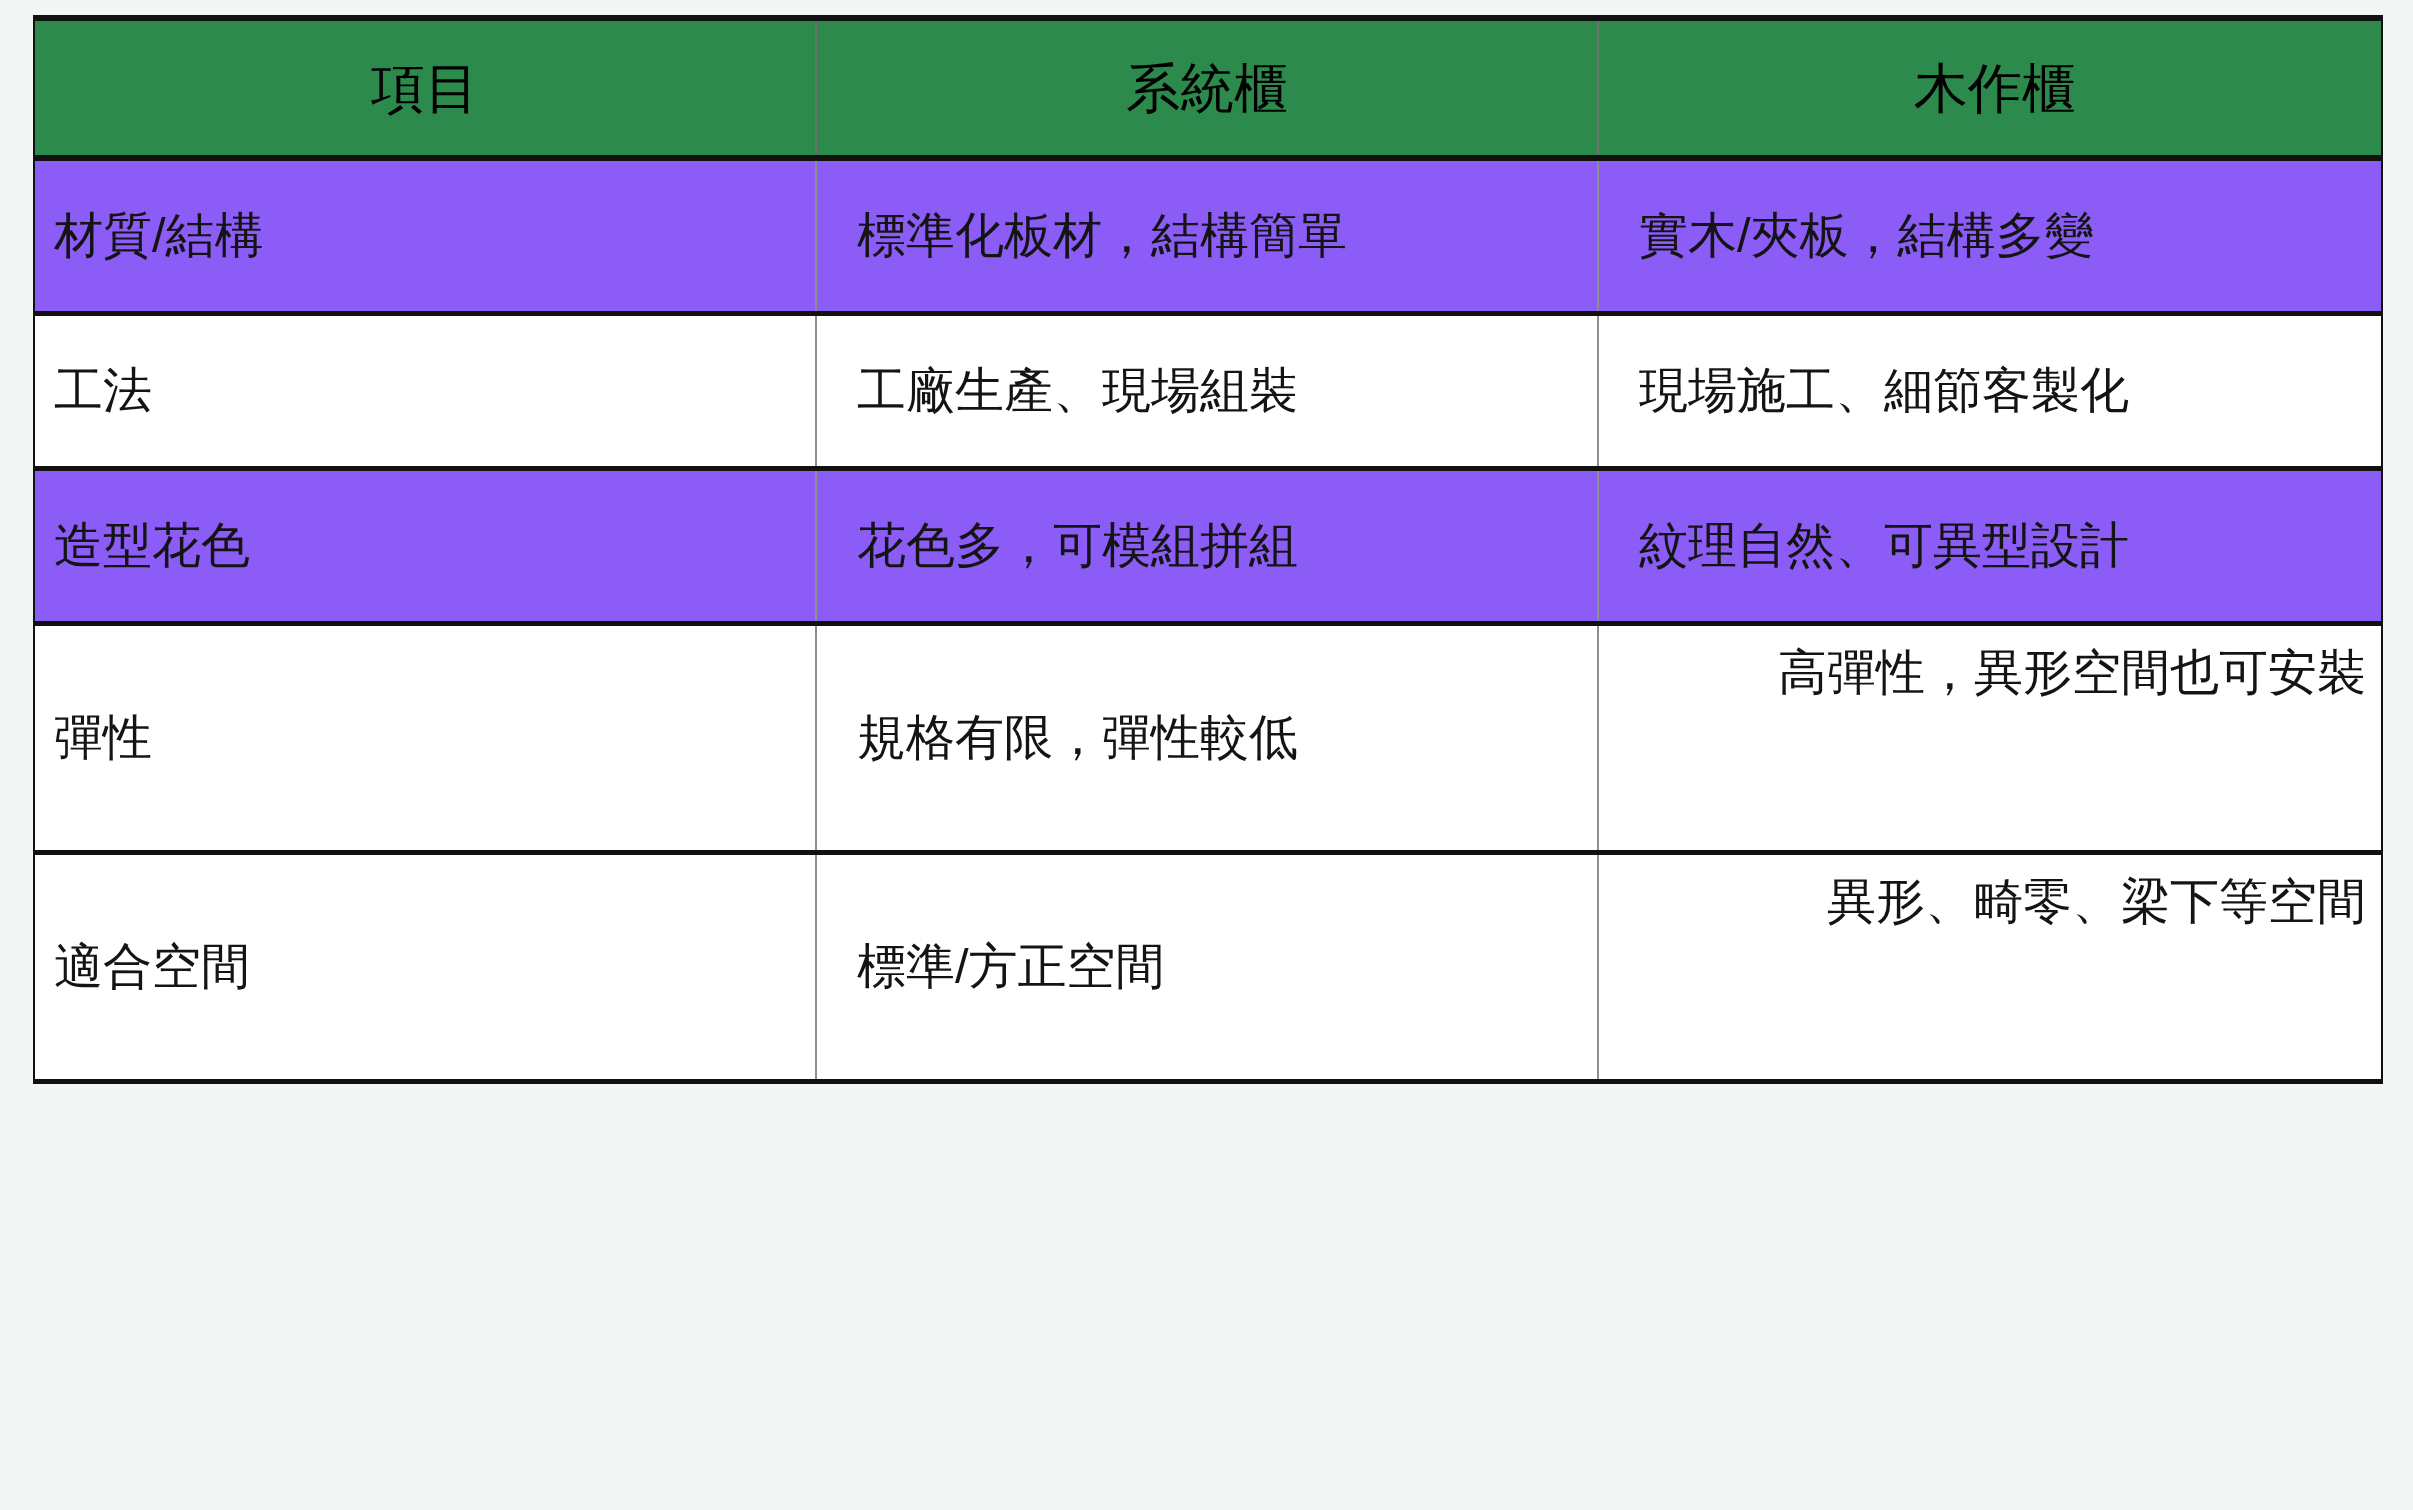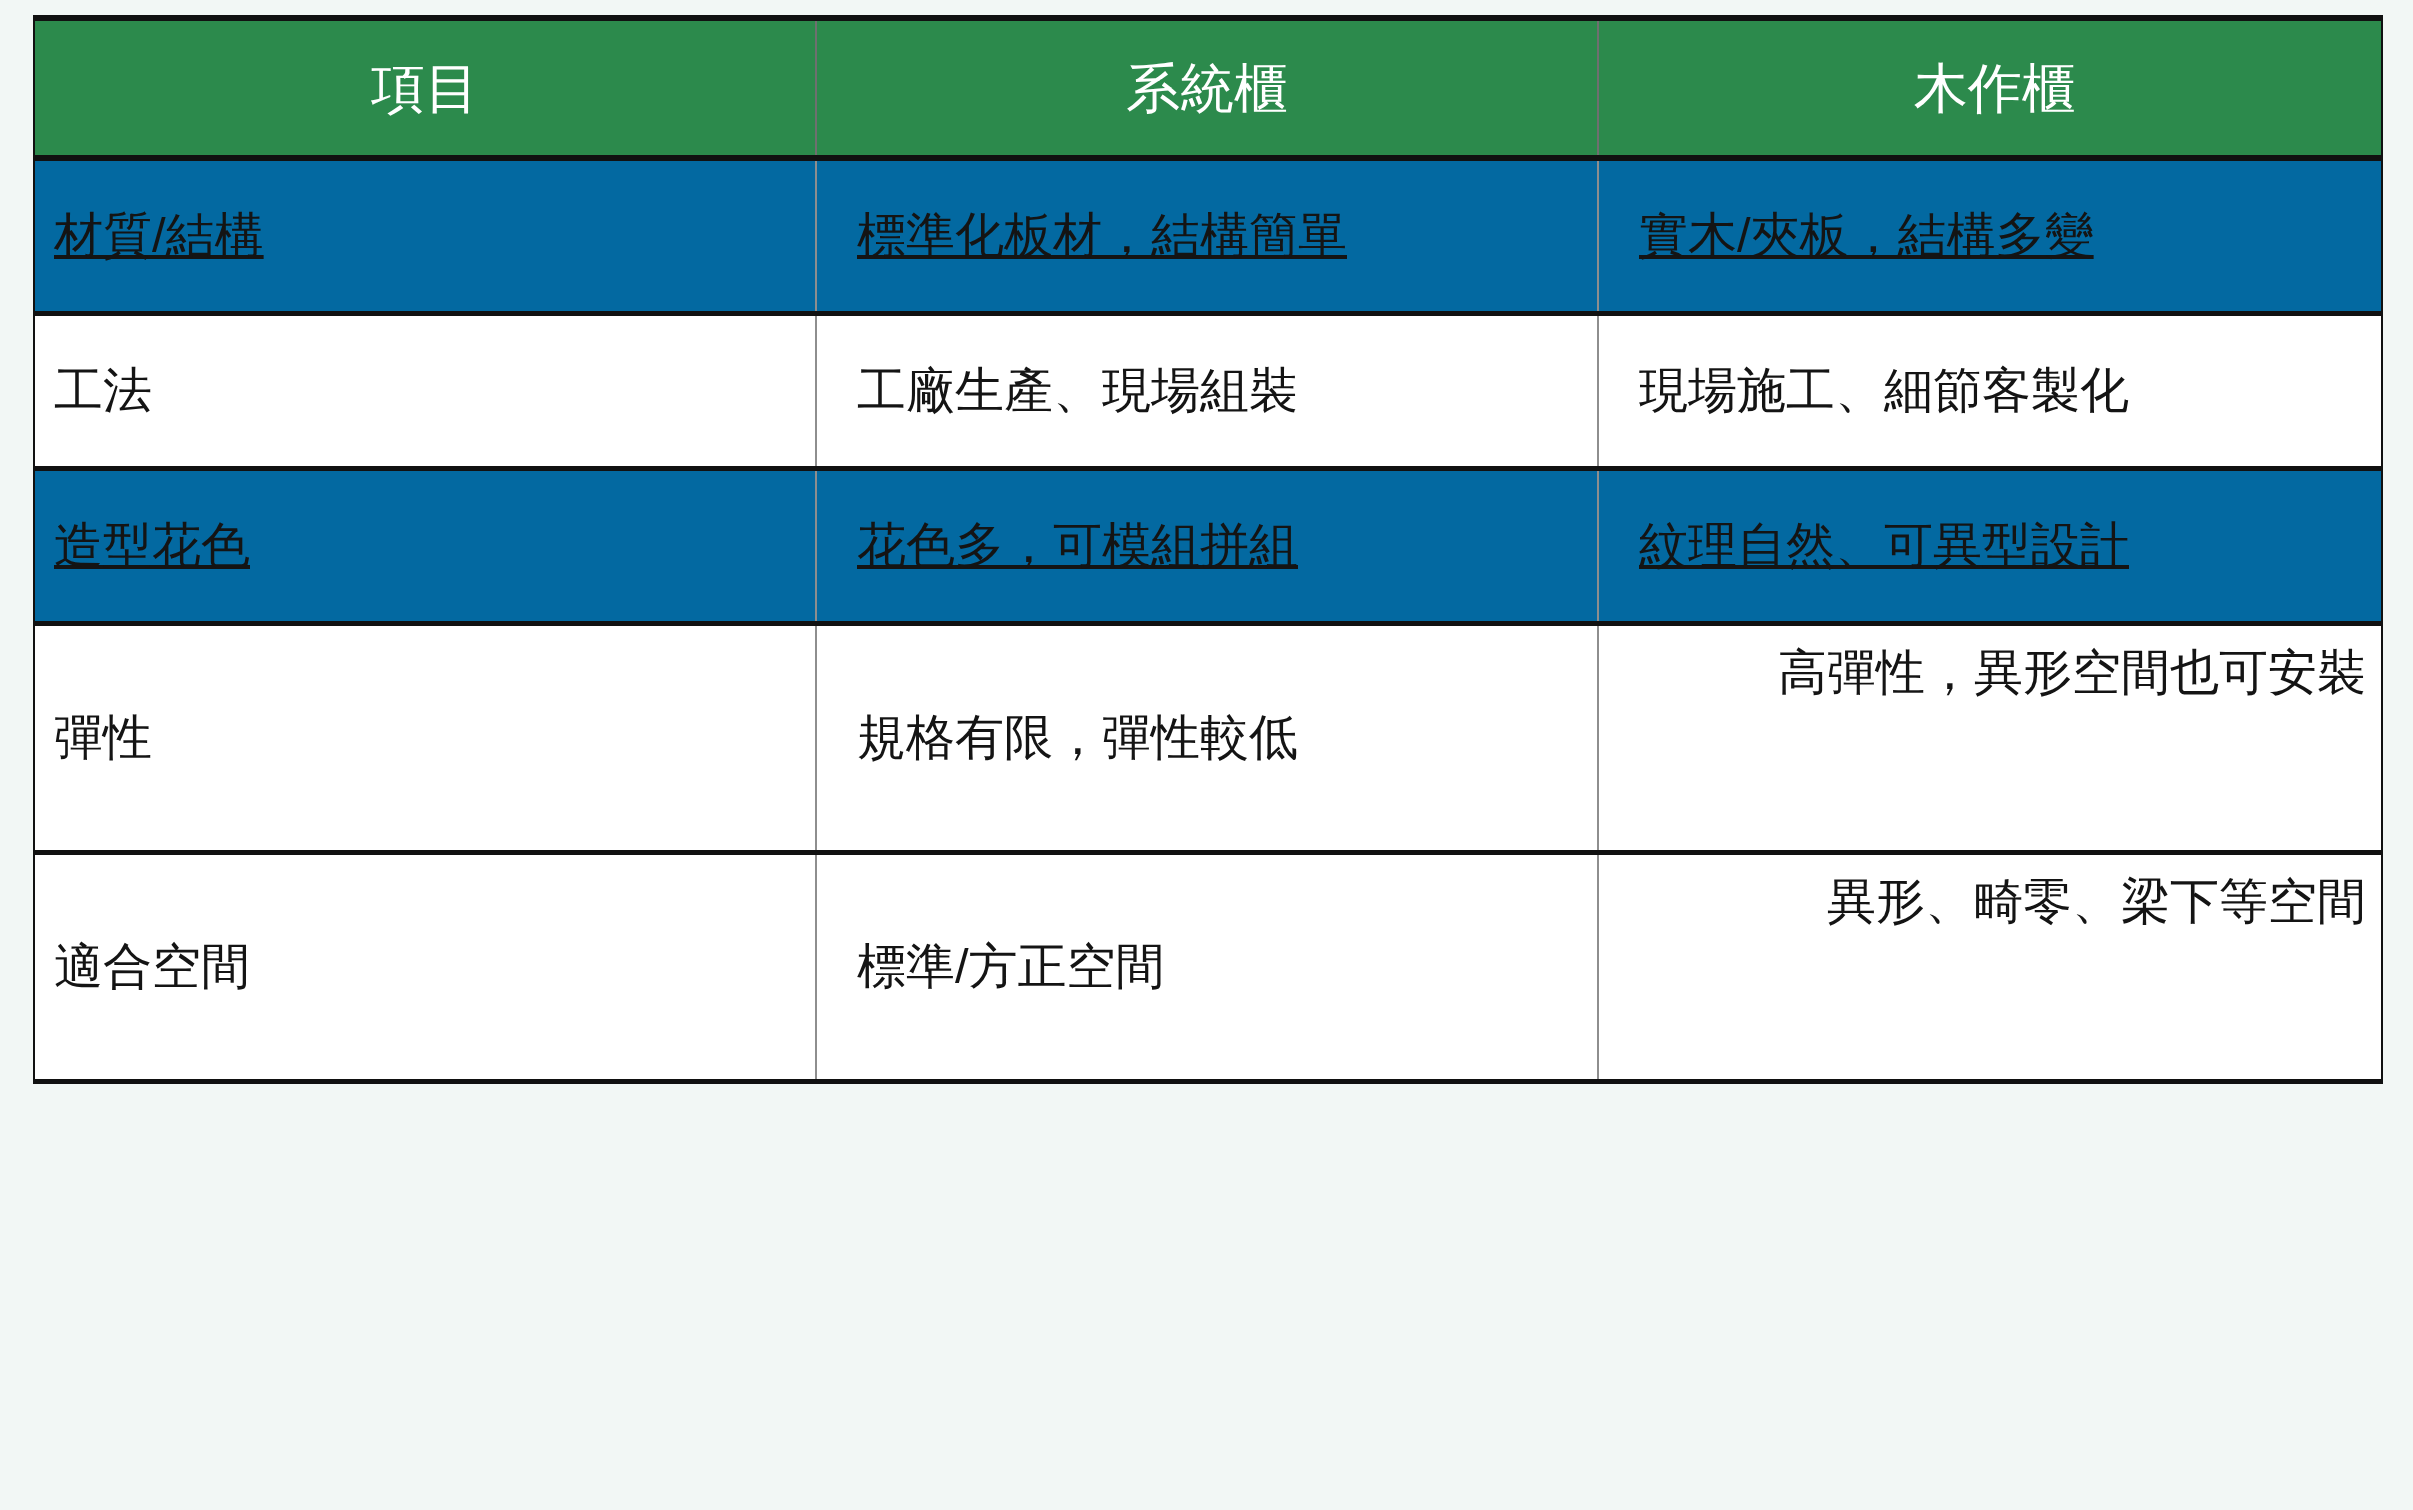--- a/index.html
+++ b/index.html
@@ -29,21 +29,21 @@
     width: 2348px;
     background: #ffffff;
   }
   col.c-item  { width: 782px; }
   col.c-sys   { width: 782px; }
   col.c-wood  { width: 784px; }
 
   
   thead th {
     background: #2c8a4c;
-    color: #ffffff;
+    color: #000000;
     font-size: 54px;
     font-weight: 400;
     line-height: 1.15;
     text-align: center;
     vertical-align: middle;
     height: 140px;
     padding: 0 13.7px;
     border-top: 6.2px solid #111111;
     border-bottom: 6.2px solid #111111;
     border-left: 2.7px solid #6f6f6f;
@@ -72,21 +72,21 @@
   }
   tbody td:first-child {
     border-left: 2.7px solid #111111;
     padding-left: 19px;
   }
   tbody td:last-child {
     border-right: 2.7px solid #111111;
   }
   tbody td.col-data { padding-left: 40px; }
 
-  tbody tr.shade td { background: #0369a1; text-decoration: underline; }
+  tbody tr.shade td { background: #8b5cf6; }
   tbody tr.plain td { background: #ffffff; }
 
   
   tr.h-reg   td { height: 155px; }
   tr.h-tall  td { height: 229px; }
 
   
   td.top-align { vertical-align: top; padding-top: 15px; text-align: right; }
 </style>
 </head>

